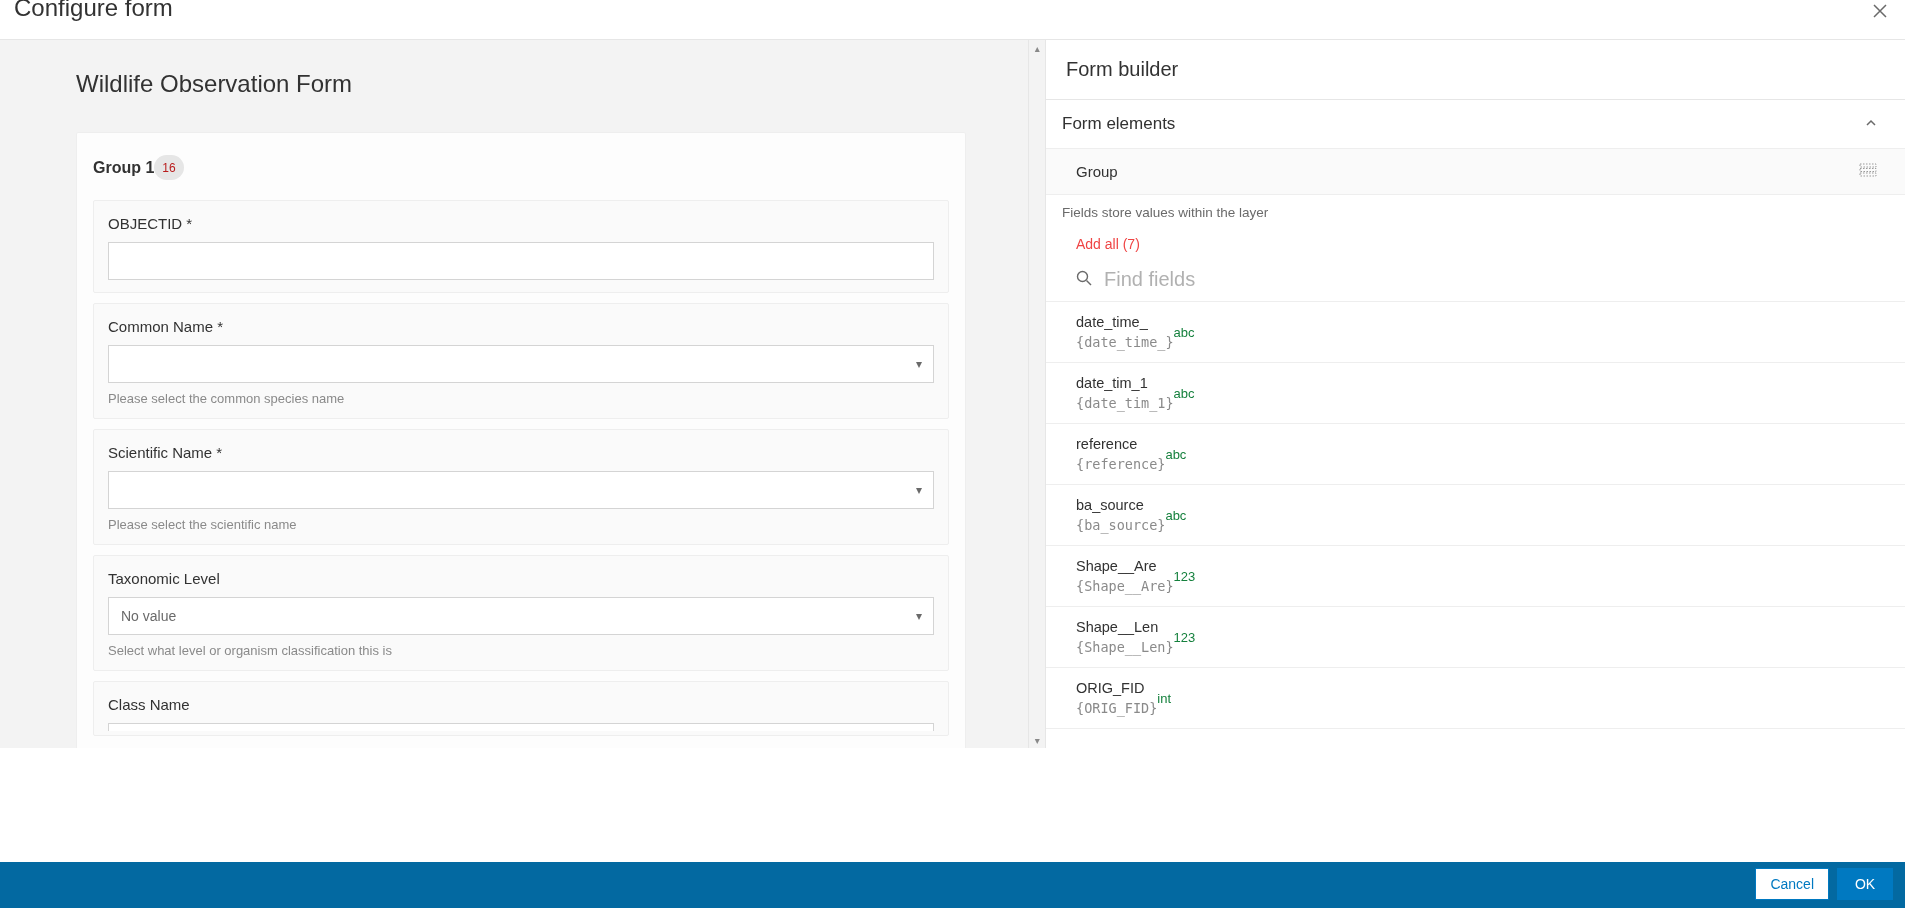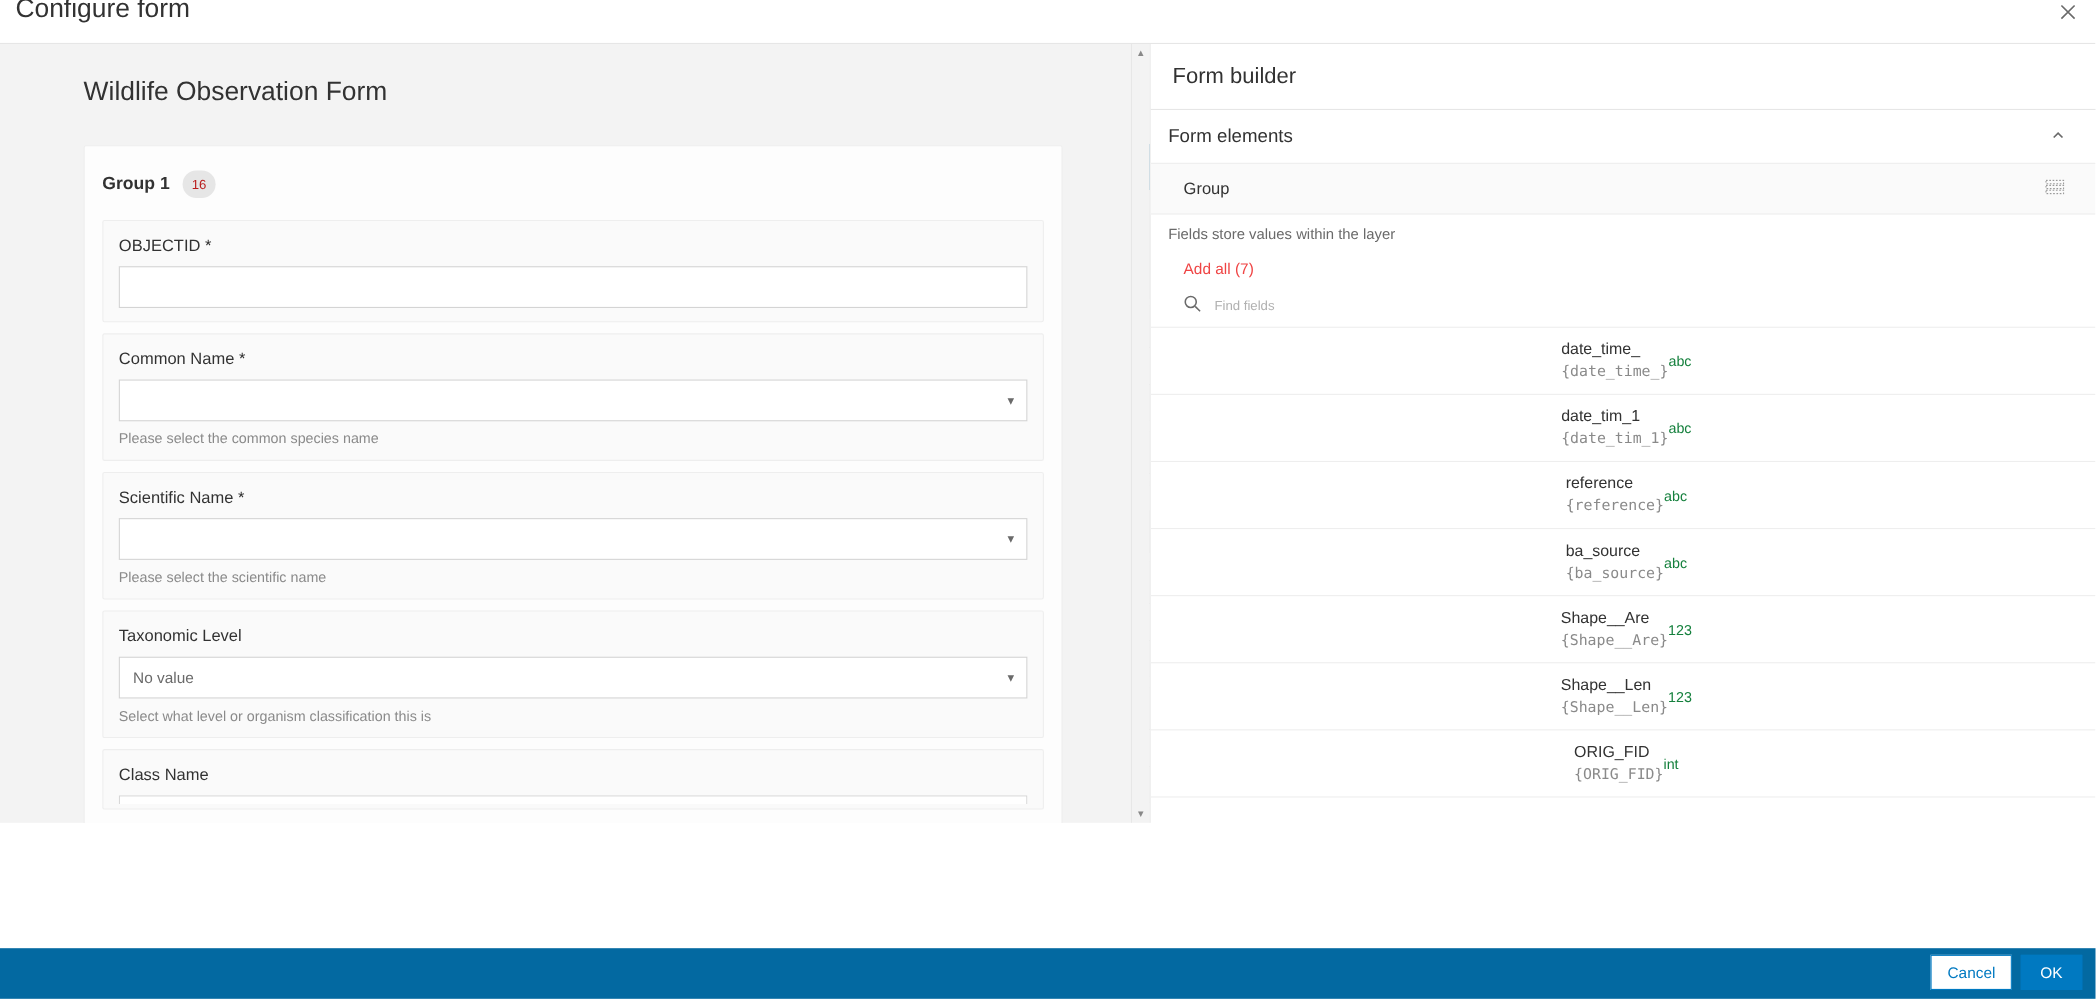--- a/index.html
+++ b/index.html
@@ -87,21 +87,21 @@
     background: #fdfdfd;
     border: 1px solid #eee;
     border-radius: 2px;
     padding: 0 0 14px 0;
     width: 890px;
   }
   .group-header {
     padding: 22px 16px 10px 16px;
     display: flex;
     align-items: center;
-    gap: 12px;
+    gap: 0;
   }
   .group-header .name {
     font-size: 16px;
     font-weight: 600;
     color: #323232;
   }
   .count-badge {
     background: #e6e6e6;
     color: #b91c1c;
     border-radius: 999px;
@@ -214,28 +214,28 @@
     width: fit-content;
   }
   .find-row {
     display: flex; align-items: center;
     padding: 6px 16px 10px 30px;
     gap: 12px;
   }
   .find-row .mag { color: #6a6a6a; }
   .find-row input {
     border: none; outline: none;
-    font-size: 12px; color: #6a6a6a;
+    font-size: 20px; color: #6a6a6a;
     flex: 1;
     background: transparent;
   }
   .find-row input::placeholder { color: #b1b1b1; }
 
   .field-item {
-    display: flex; align-items: center; justify-content: center;
+    display: flex; align-items: center; justify-content: flex-start;
     padding: 12px 24px 12px 30px;
     border-top: 1px solid #eee;
   }
   .field-item:last-child { border-bottom: 1px solid #eee; }
   .field-item .left .name { font-size: 14.5px; color: #323232; }
   .field-item .left .alias {
     font-family: "Consolas", monospace;
     font-size: 13.5px; color: #8a8a8a; margin-top: 4px;
   }
   .field-item .type { font-size: 13px; color: #15803d; }

